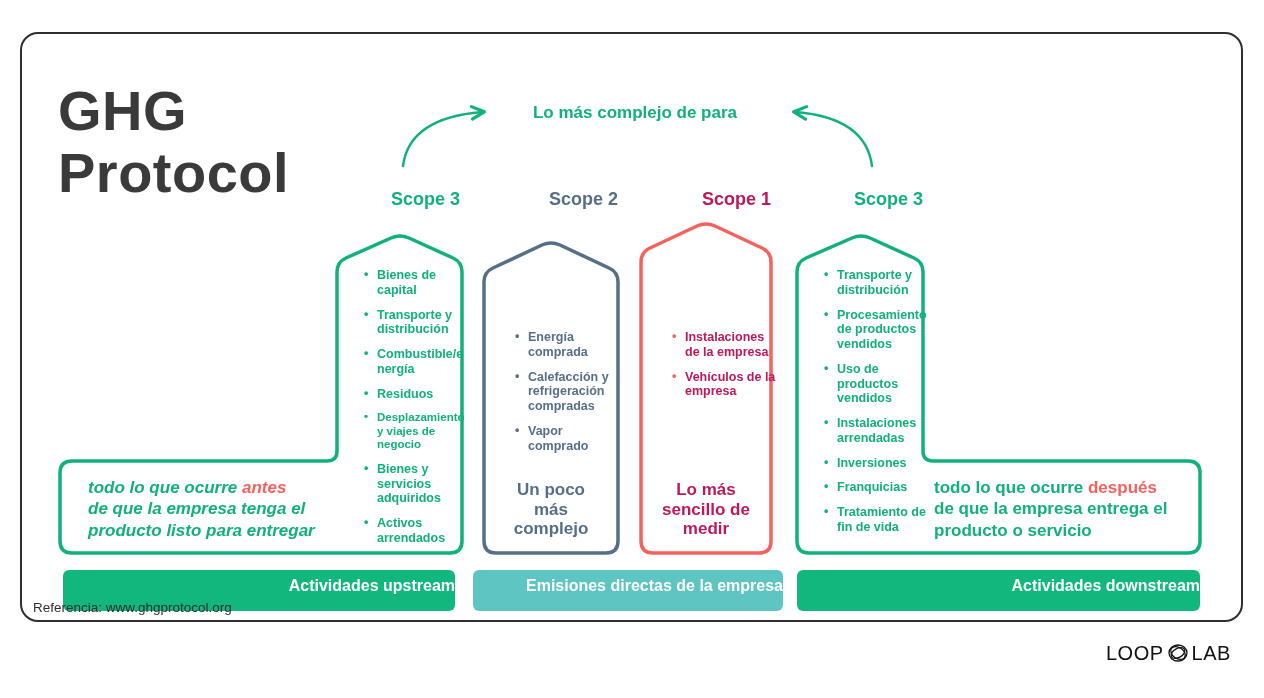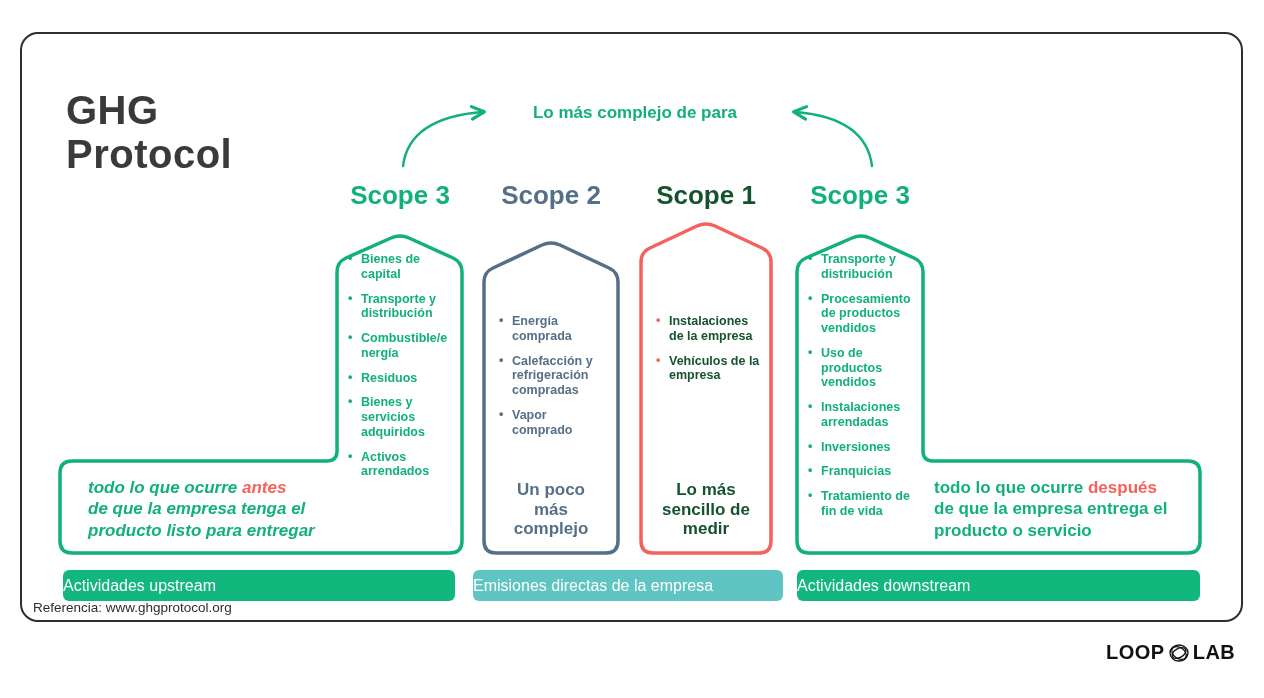--- a/index.html
+++ b/index.html
@@ -5,65 +5,65 @@
   html,body{margin:0;padding:0;background:#fff;}
   .canvas{
     position:relative;width:1264px;height:698px;background:#fff;overflow:hidden;
     font-family:"Liberation Sans","DejaVu Sans",sans-serif;
   }
   .card-border{
     position:absolute;left:20px;top:32px;width:1223px;height:590px;
     border:2px solid #2f2f2f;border-radius:18px;box-sizing:border-box;
   }
   .title{
-    position:absolute;left:58px;top:80px;margin:8px;
-    font-size:40px;font-weight:700;line-height:1.1;color:#3a3a3a;letter-spacing:.5px;
+    position:absolute;left:58px;top:80px;margin:0;
+    font-size:56px;font-weight:700;line-height:1.1;color:#3a3a3a;letter-spacing:.5px;
   }
   .title span{display:block;}
   svg.shapes{position:absolute;left:0;top:0;pointer-events:none;}
   .complexity{
     position:absolute;left:495px;top:103px;width:280px;text-align:center;
     font-size:17px;font-weight:700;color:#11b07c;
   }
   .scope-label{
-    position:absolute;top:180px;text-align:center;font-size:26px;font-weight:700;
+    position:absolute;top:189px;text-align:right;font-size:18px;font-weight:700;
   }
   .green-t{color:#11b07c;}
   .slate-t{color:#566f88;}
-  .coral-t{color:#14532d;}
-  .col-list{position:absolute;margin:0;padding:0;list-style:none;}
+  .coral-t{color:#be185d;}
+  .col-list{position:absolute;margin:16px;padding:0;list-style:none;}
   .col-list li{
     position:relative;padding-left:13px;margin:0 0 10px 0;
     font-size:12.5px;font-weight:600;line-height:1.18;overflow-wrap:break-word;
   }
   .col-list li::before{content:"\2022";position:absolute;left:0;top:-1px;}
   .col-list.green-t li::before{color:#11b07c;}
   .col-list.slate-t li::before{color:#566f88;}
   .col-list.coral-t li::before{color:#f4625e;}
   .caption{
     position:absolute;top:480px;width:90px;text-align:center;
     font-size:17px;font-weight:700;line-height:1.15;
   }
   .note{
     position:absolute;top:477px;font-size:17px;font-weight:700;line-height:1.26;color:#11b07c;
   }
   .note .hl{color:#f4625e;}
   .note span.line{display:block;}
   .bar{
-    position:absolute;top:570px;height:31px;border-radius:6px;
-    color:#fff;font-size:16px;font-weight:400;text-align:left;line-height:31px;
+    position:absolute;top:570px;height:41px;border-radius:6px;
+    color:#fff;font-size:16px;font-weight:700;text-align:right;line-height:31px;
   }
   .bar-green{background:#12b77e;}
   .bar-teal{background:#5fc5c2;}
   .reference{
     position:absolute;left:33px;top:600px;font-size:13.5px;color:#2e2e2e;
   }
   .logo{
-    position:absolute;left:1106px;top:641px;display:flex;gap:2px;
-    font-size:20px;font-weight:700;color:#111;letter-spacing:.5px;
+    position:absolute;left:1106px;top:641px;display:flex;align-items:center;gap:2px;
+    font-size:20px;font-weight:400;color:#111;letter-spacing:.5px;
   }
   .logo svg{display:block;}
 </style>
 </head>
 <body>
 
 <div class="canvas">
 
   <div class="card-border"></div>
 
@@ -96,20 +96,21 @@
   <div class="scope-label green-t" style="left:340px;width:120px;">Scope 3</div>
   <div class="scope-label slate-t" style="left:484px;width:134px;">Scope 2</div>
   <div class="scope-label coral-t" style="left:641px;width:130px;">Scope 1</div>
   <div class="scope-label green-t" style="left:797px;width:126px;">Scope 3</div>
 
   <ul class="col-list green-t" style="left:348px;top:252px;width:102px;">
     <li>Bienes de capital</li>
     <li>Transporte y distribución</li>
     <li>Combustible/energía</li>
     <li>Residuos</li>
+    <li style="font-size:11.5px;">Desplazamiento y viajes de negocio</li>
     <li>Bienes y servicios adquiridos</li>
     <li>Activos arrendados</li>
   </ul>
 
   <ul class="col-list slate-t" style="left:499px;top:314px;width:104px;">
     <li>Energía comprada</li>
     <li>Calefacción y refrigeración compradas</li>
     <li>Vapor comprado</li>
   </ul>
 

